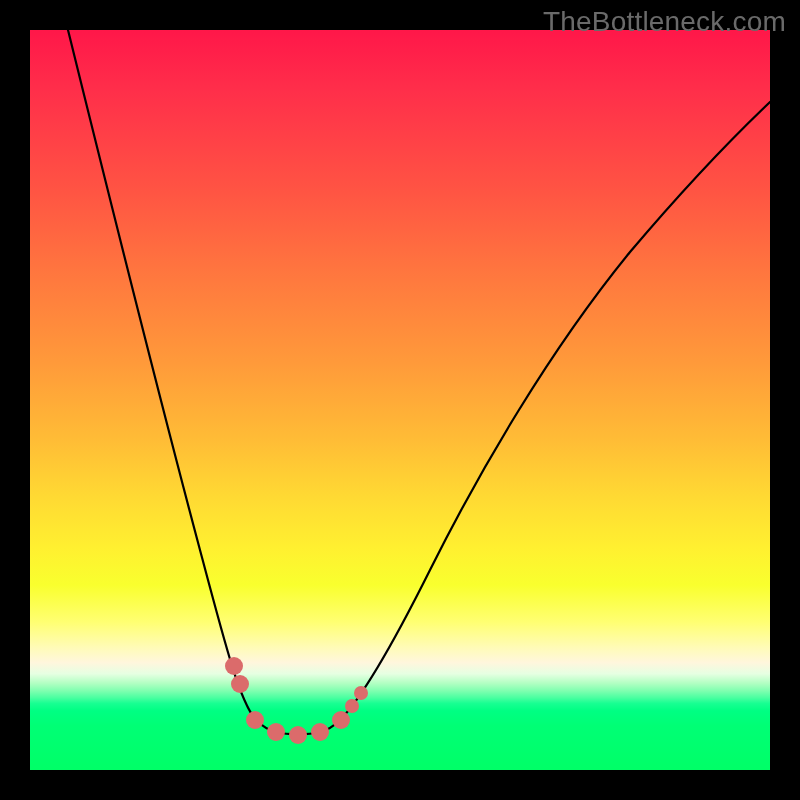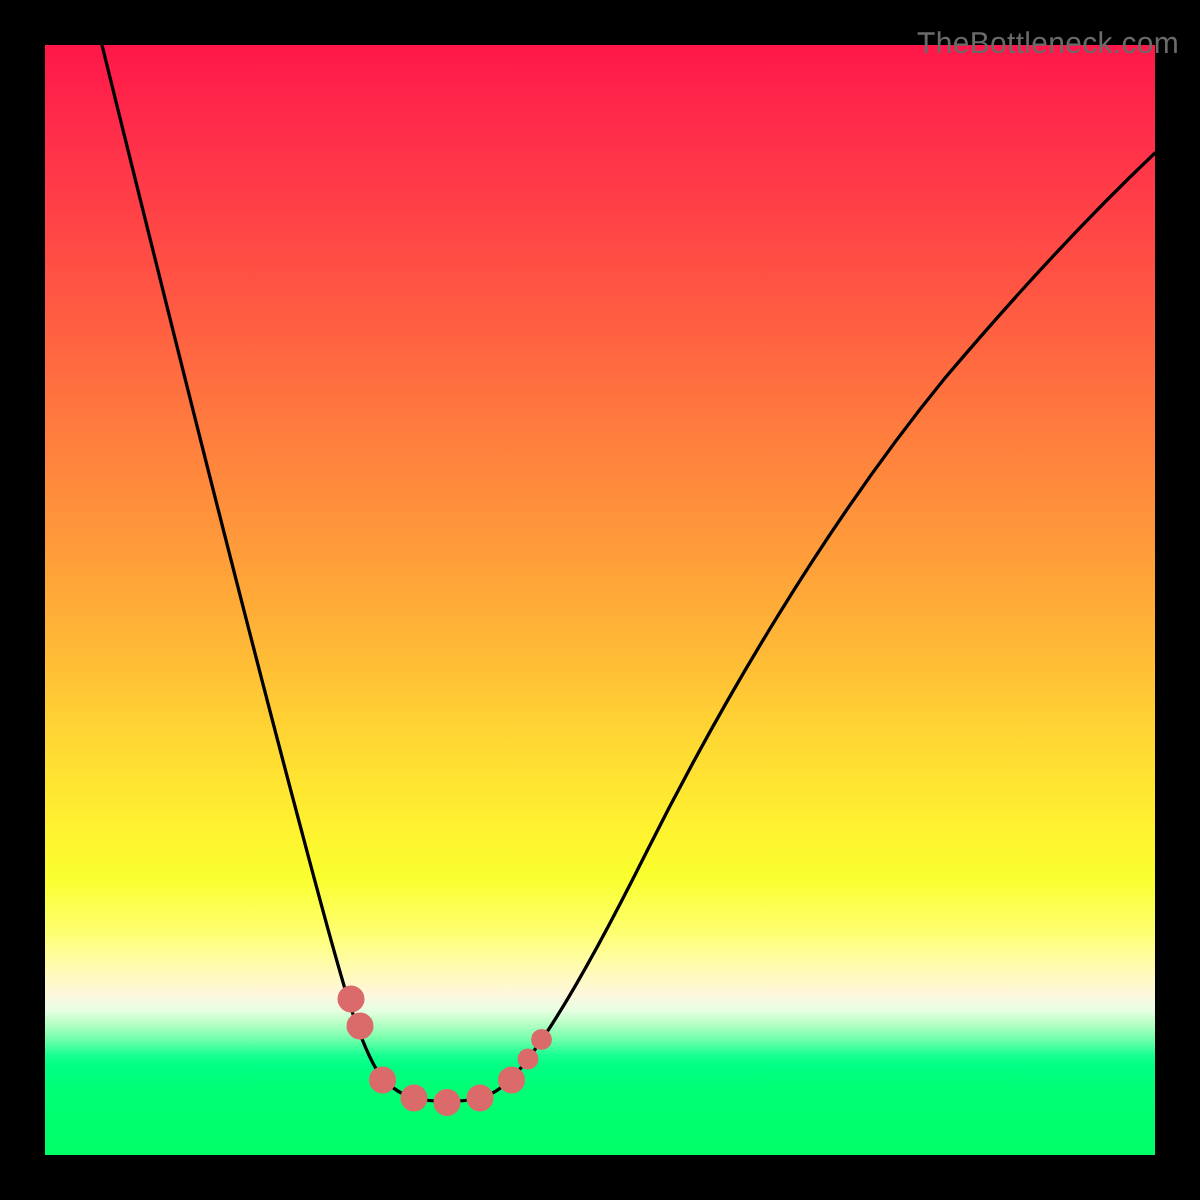--- a/index.html
+++ b/index.html
@@ -35,24 +35,24 @@
       #7fffb0 89.3%,
       #4cffa1 90.2%,
       #18ff92 91%,
       #00ff83 92%,
       #00ff75 94%,
       #00ff67 100%
     );
   }
   .watermark {
     position: absolute;
-    top: 18px;
+    top: 6px;
     right: 14px;
     color: #6a6a6a;
-    font-size: 20px;
+    font-size: 28px;
     letter-spacing: 0.2px;
     z-index: 10;
     user-select: none;
     font-weight: 500;
   }
   svg.plot {
     position: absolute;
     left: 0;
     top: 0;
     width: 740px;

